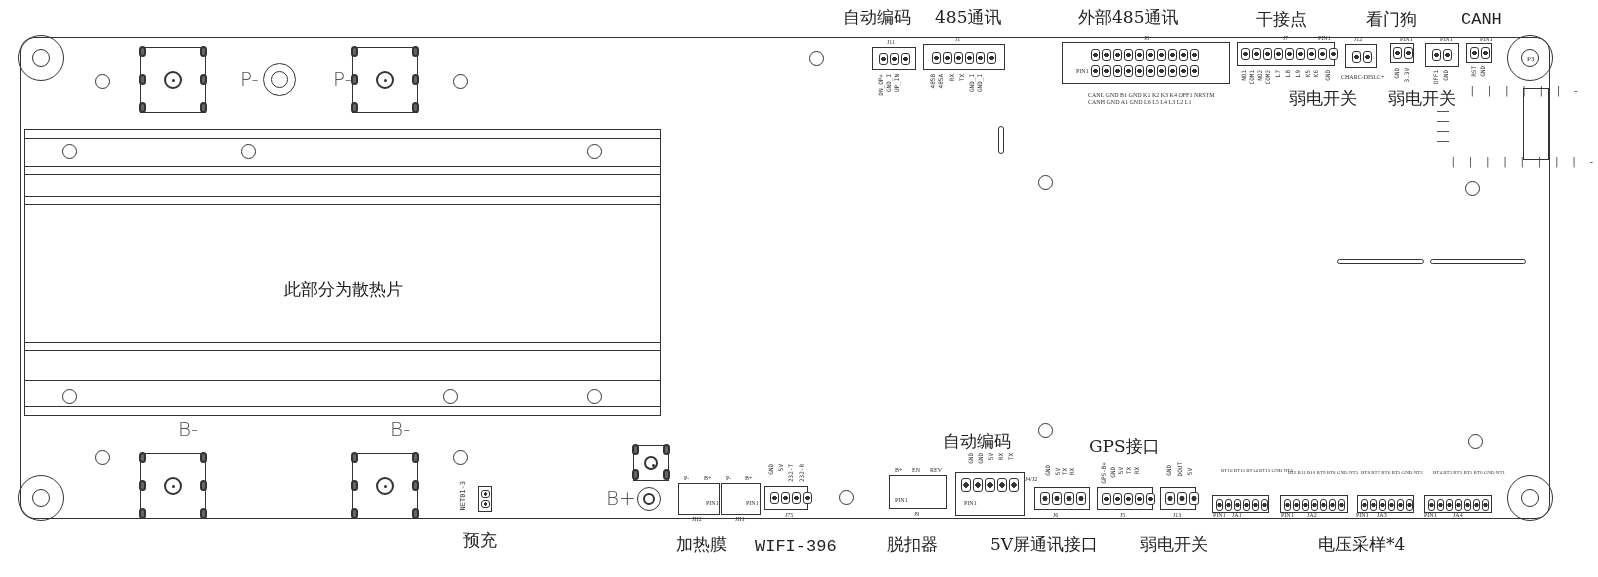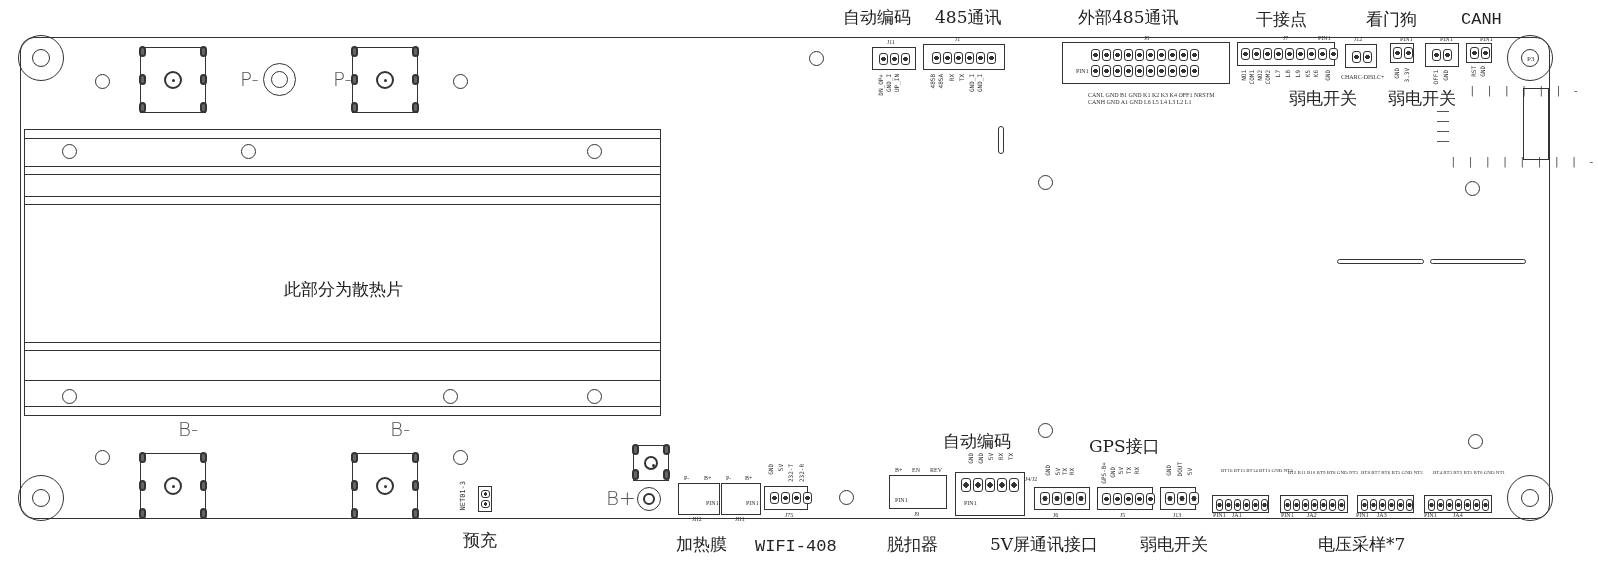--- a/index.html
+++ b/index.html
@@ -429,17 +429,17 @@
 </div>
 <div class="cname" style="left:1424px;top:512px;">PIN1</div>
 <div class="cname" style="left:1453px;top:512px;">JA4</div>
 <div class="cname" style="left:1433px;top:470px;width:60px;font-size:5px;">BT4 BT3 BT2 BT1 BT0 GND NT1</div>
 
 <div class="lbl" style="left:943px;top:431px;">自动编码</div>
 <div class="lbl" style="left:1089px;top:436px;">GPS接口</div>
 
 <div class="lbl" style="left:463px;top:530px;">预充</div>
 <div class="lbl" style="left:676px;top:534px;">加热膜</div>
-<div class="lbl latin" style="left:755px;top:537px;">WIFI-408</div>
+<div class="lbl latin" style="left:755px;top:537px;">WIFI-396</div>
 <div class="lbl" style="left:887px;top:534px;">脱扣器</div>
 <div class="lbl" style="left:990px;top:534px;">5V屏通讯接口</div>
 <div class="lbl" style="left:1140px;top:534px;">弱电开关</div>
-<div class="lbl" style="left:1318px;top:534px;">电压采样*7</div>
+<div class="lbl" style="left:1318px;top:534px;">电压采样*4</div>
 
 </body></html>

